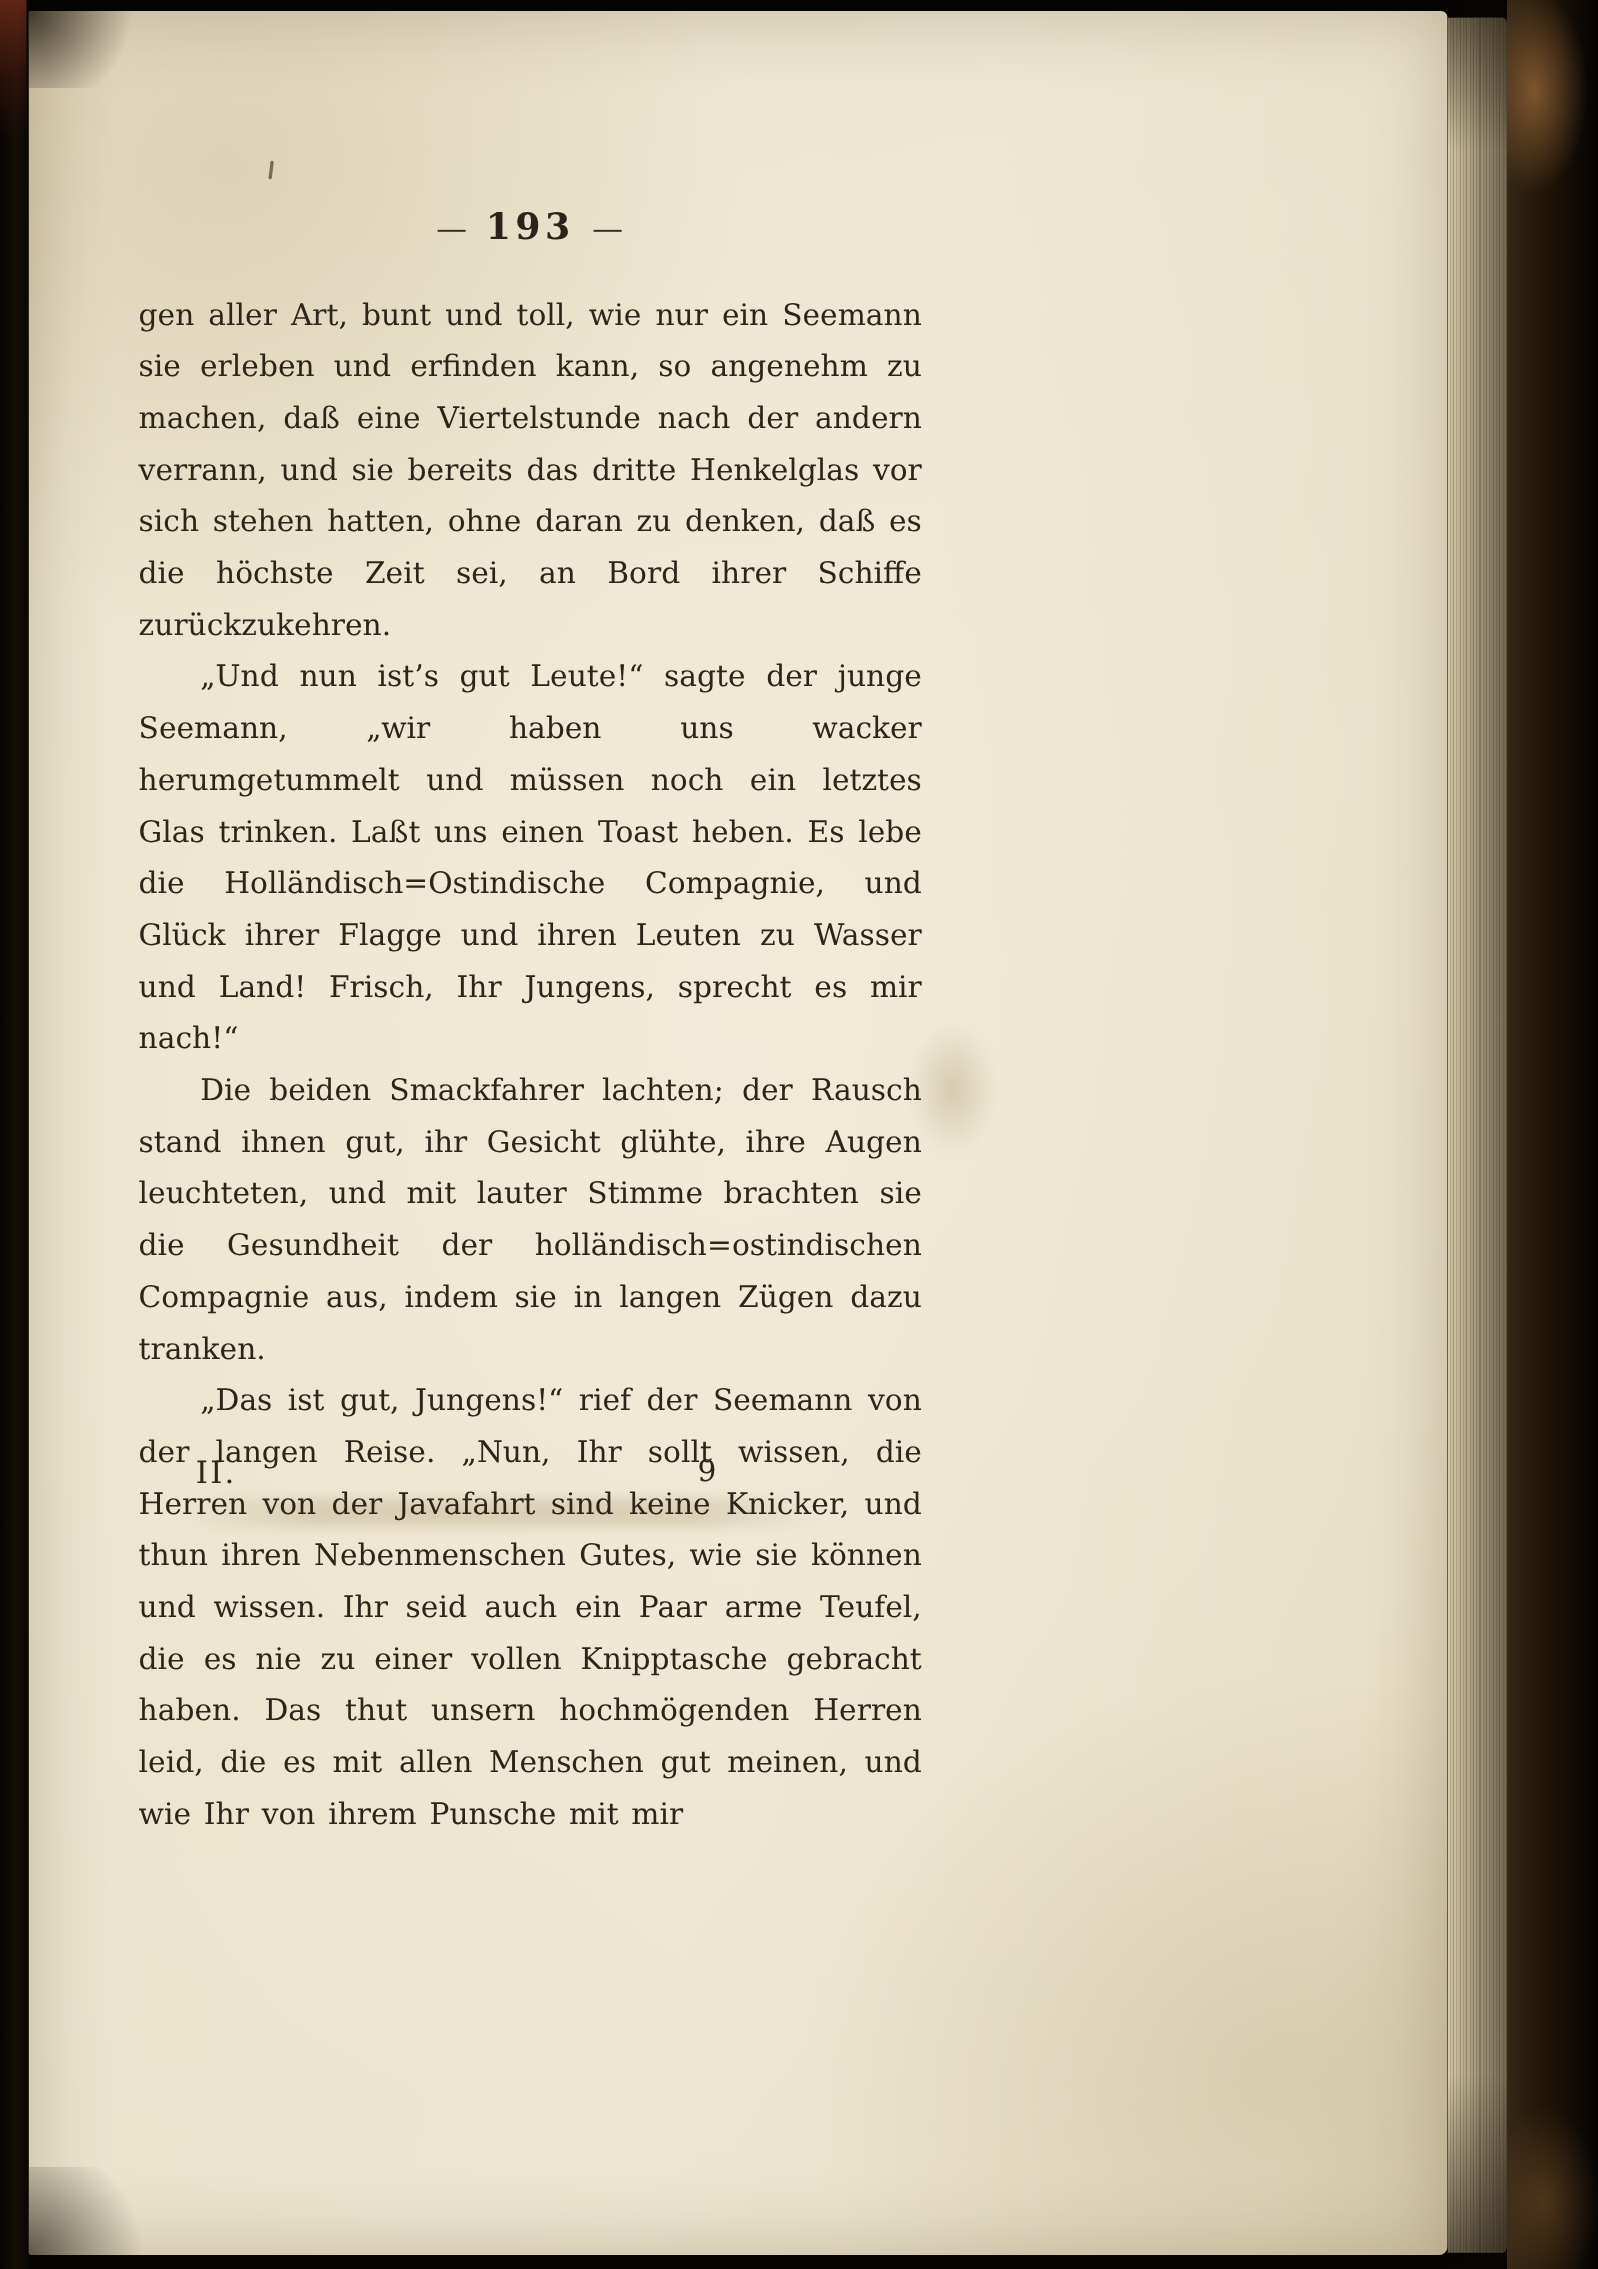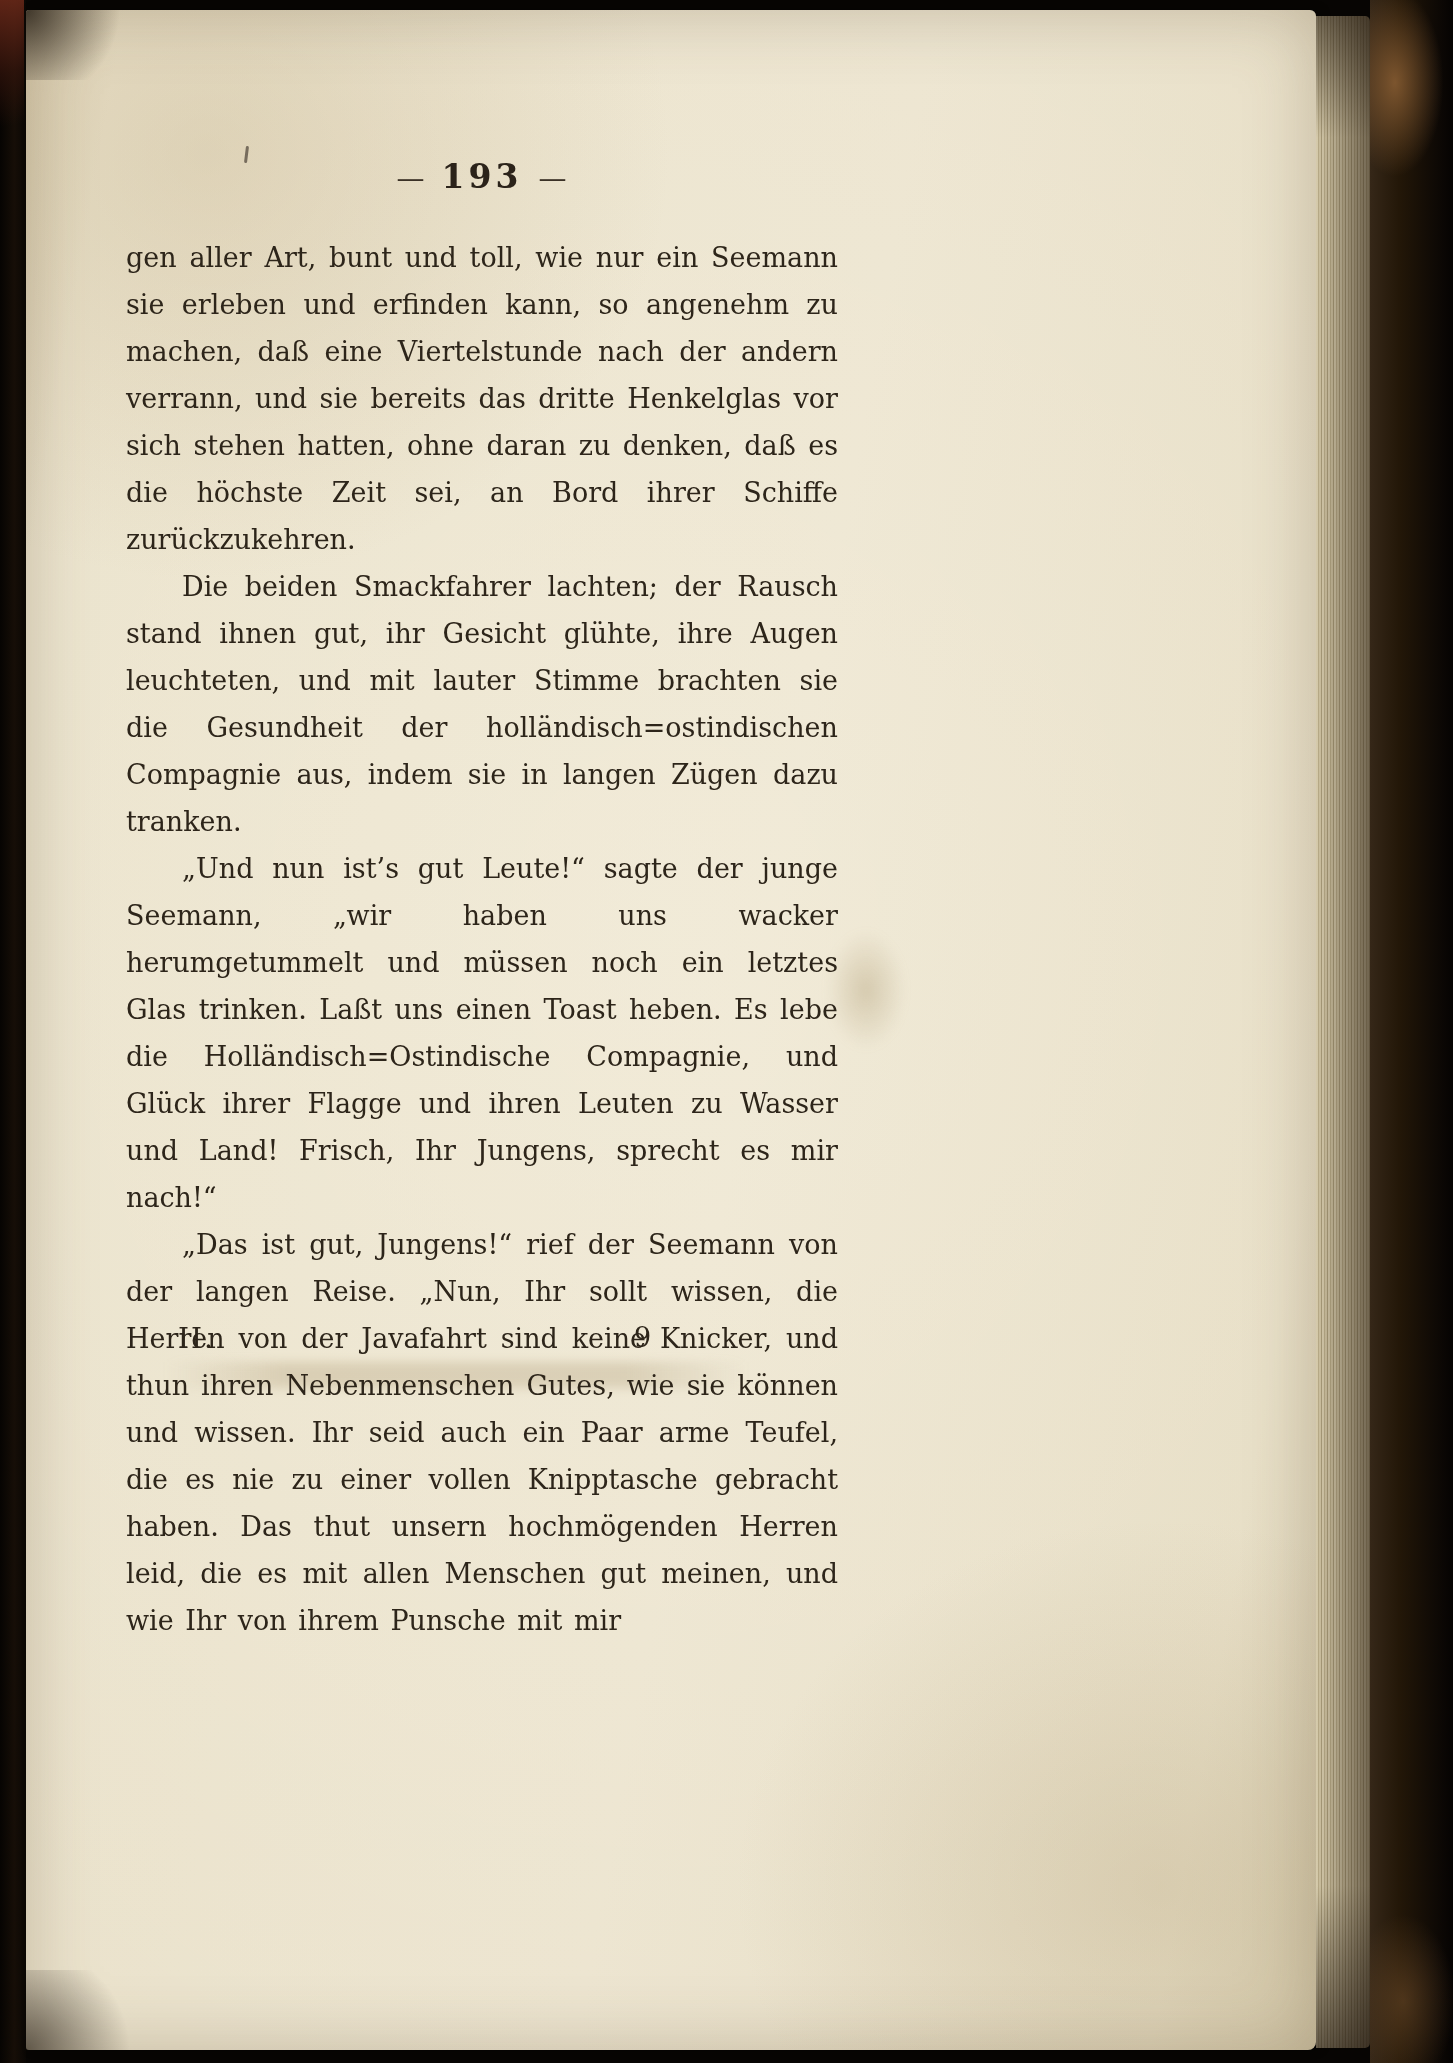--- a/index.html
+++ b/index.html
@@ -57,21 +57,21 @@
     filter:blur(5px);
   }
 
   
   .content {
     position:absolute; left:100px; top:146px; width:712px;
     color:#2d251a;
   }
   .page-header {
     text-align:center; font-size:28px; line-height:42px;
-    letter-spacing:1px; margin-bottom:34px; color:#2b231a;
+    letter-spacing:1px; margin-bottom:34px; color:#2b231a;margin-top:29px;
   }
   .page-header .dash { margin:0 16px; color:#3a3126; }
   .page-header .page-number { font-weight:bold; font-size:33px; letter-spacing:4px; }
 
   .para {
     font-size:27px; line-height:47px;
     text-align:justify; word-spacing:3px;
     text-indent:56px;
     text-rendering:optimizeLegibility;
   }
@@ -118,22 +118,22 @@
     <span class="showthrough-b"></span>
 
     <div class="content">
 
       <div class="page-header">
         <span class="dash">—</span><span class="page-number">193</span><span class="dash">—</span>
       </div>
 
       <div class="text-block">
         <p class="para first">gen aller Art, bunt und toll, wie nur ein Seemann sie erleben und erfinden kann, so angenehm zu machen, daß eine Viertelstunde nach der andern verrann, und sie bereits das dritte Henkelglas vor sich stehen hatten, ohne daran zu denken, daß es die höchste Zeit sei, an Bord ihrer Schiffe zurückzukehren.</p>
+        <p class="para">„Und nun ist’s gut Leute!“ sagte der junge Seemann, „wir haben uns wacker herumgetummelt und müssen noch ein letztes Glas trinken. Laßt uns einen Toast heben. Es lebe die Holländisch=Ostindische Compagnie, und Glück ihrer Flagge und ihren Leuten zu Wasser und Land! Frisch, Ihr Jungens, sprecht es mir nach!“</p>
         <p class="para">Die beiden Smackfahrer lachten; der Rausch stand ihnen gut, ihr Gesicht glühte, ihre Augen leuchteten, und mit lauter Stimme brachten sie die Gesundheit der holländisch=ostindischen Compagnie aus, indem sie in langen Zügen dazu tranken.</p>
-        <p class="para">„Und nun ist’s gut Leute!“ sagte der junge Seemann, „wir haben uns wacker herumgetummelt und müssen noch ein letztes Glas trinken. Laßt uns einen Toast heben. Es lebe die Holländisch=Ostindische Compagnie, und Glück ihrer Flagge und ihren Leuten zu Wasser und Land! Frisch, Ihr Jungens, sprecht es mir nach!“</p>
         <p class="para">„Das ist gut, Jungens!“ rief der Seemann von der langen Reise. „Nun, Ihr sollt wissen, die Herren von der Javafahrt sind keine Knicker, und thun ihren Nebenmenschen Gutes, wie sie können und wissen. Ihr seid auch ein Paar arme Teufel, die es nie zu einer vollen Knipptasche gebracht haben. Das thut unsern hochmögenden Herren leid, die es mit allen Menschen gut meinen, und wie Ihr von ihrem Punsche mit mir</p>
       </div>
 
     </div>
 
     <div class="footer">
       <span class="volume">II.</span>
       <span class="signature">9</span>
     </div>
 

